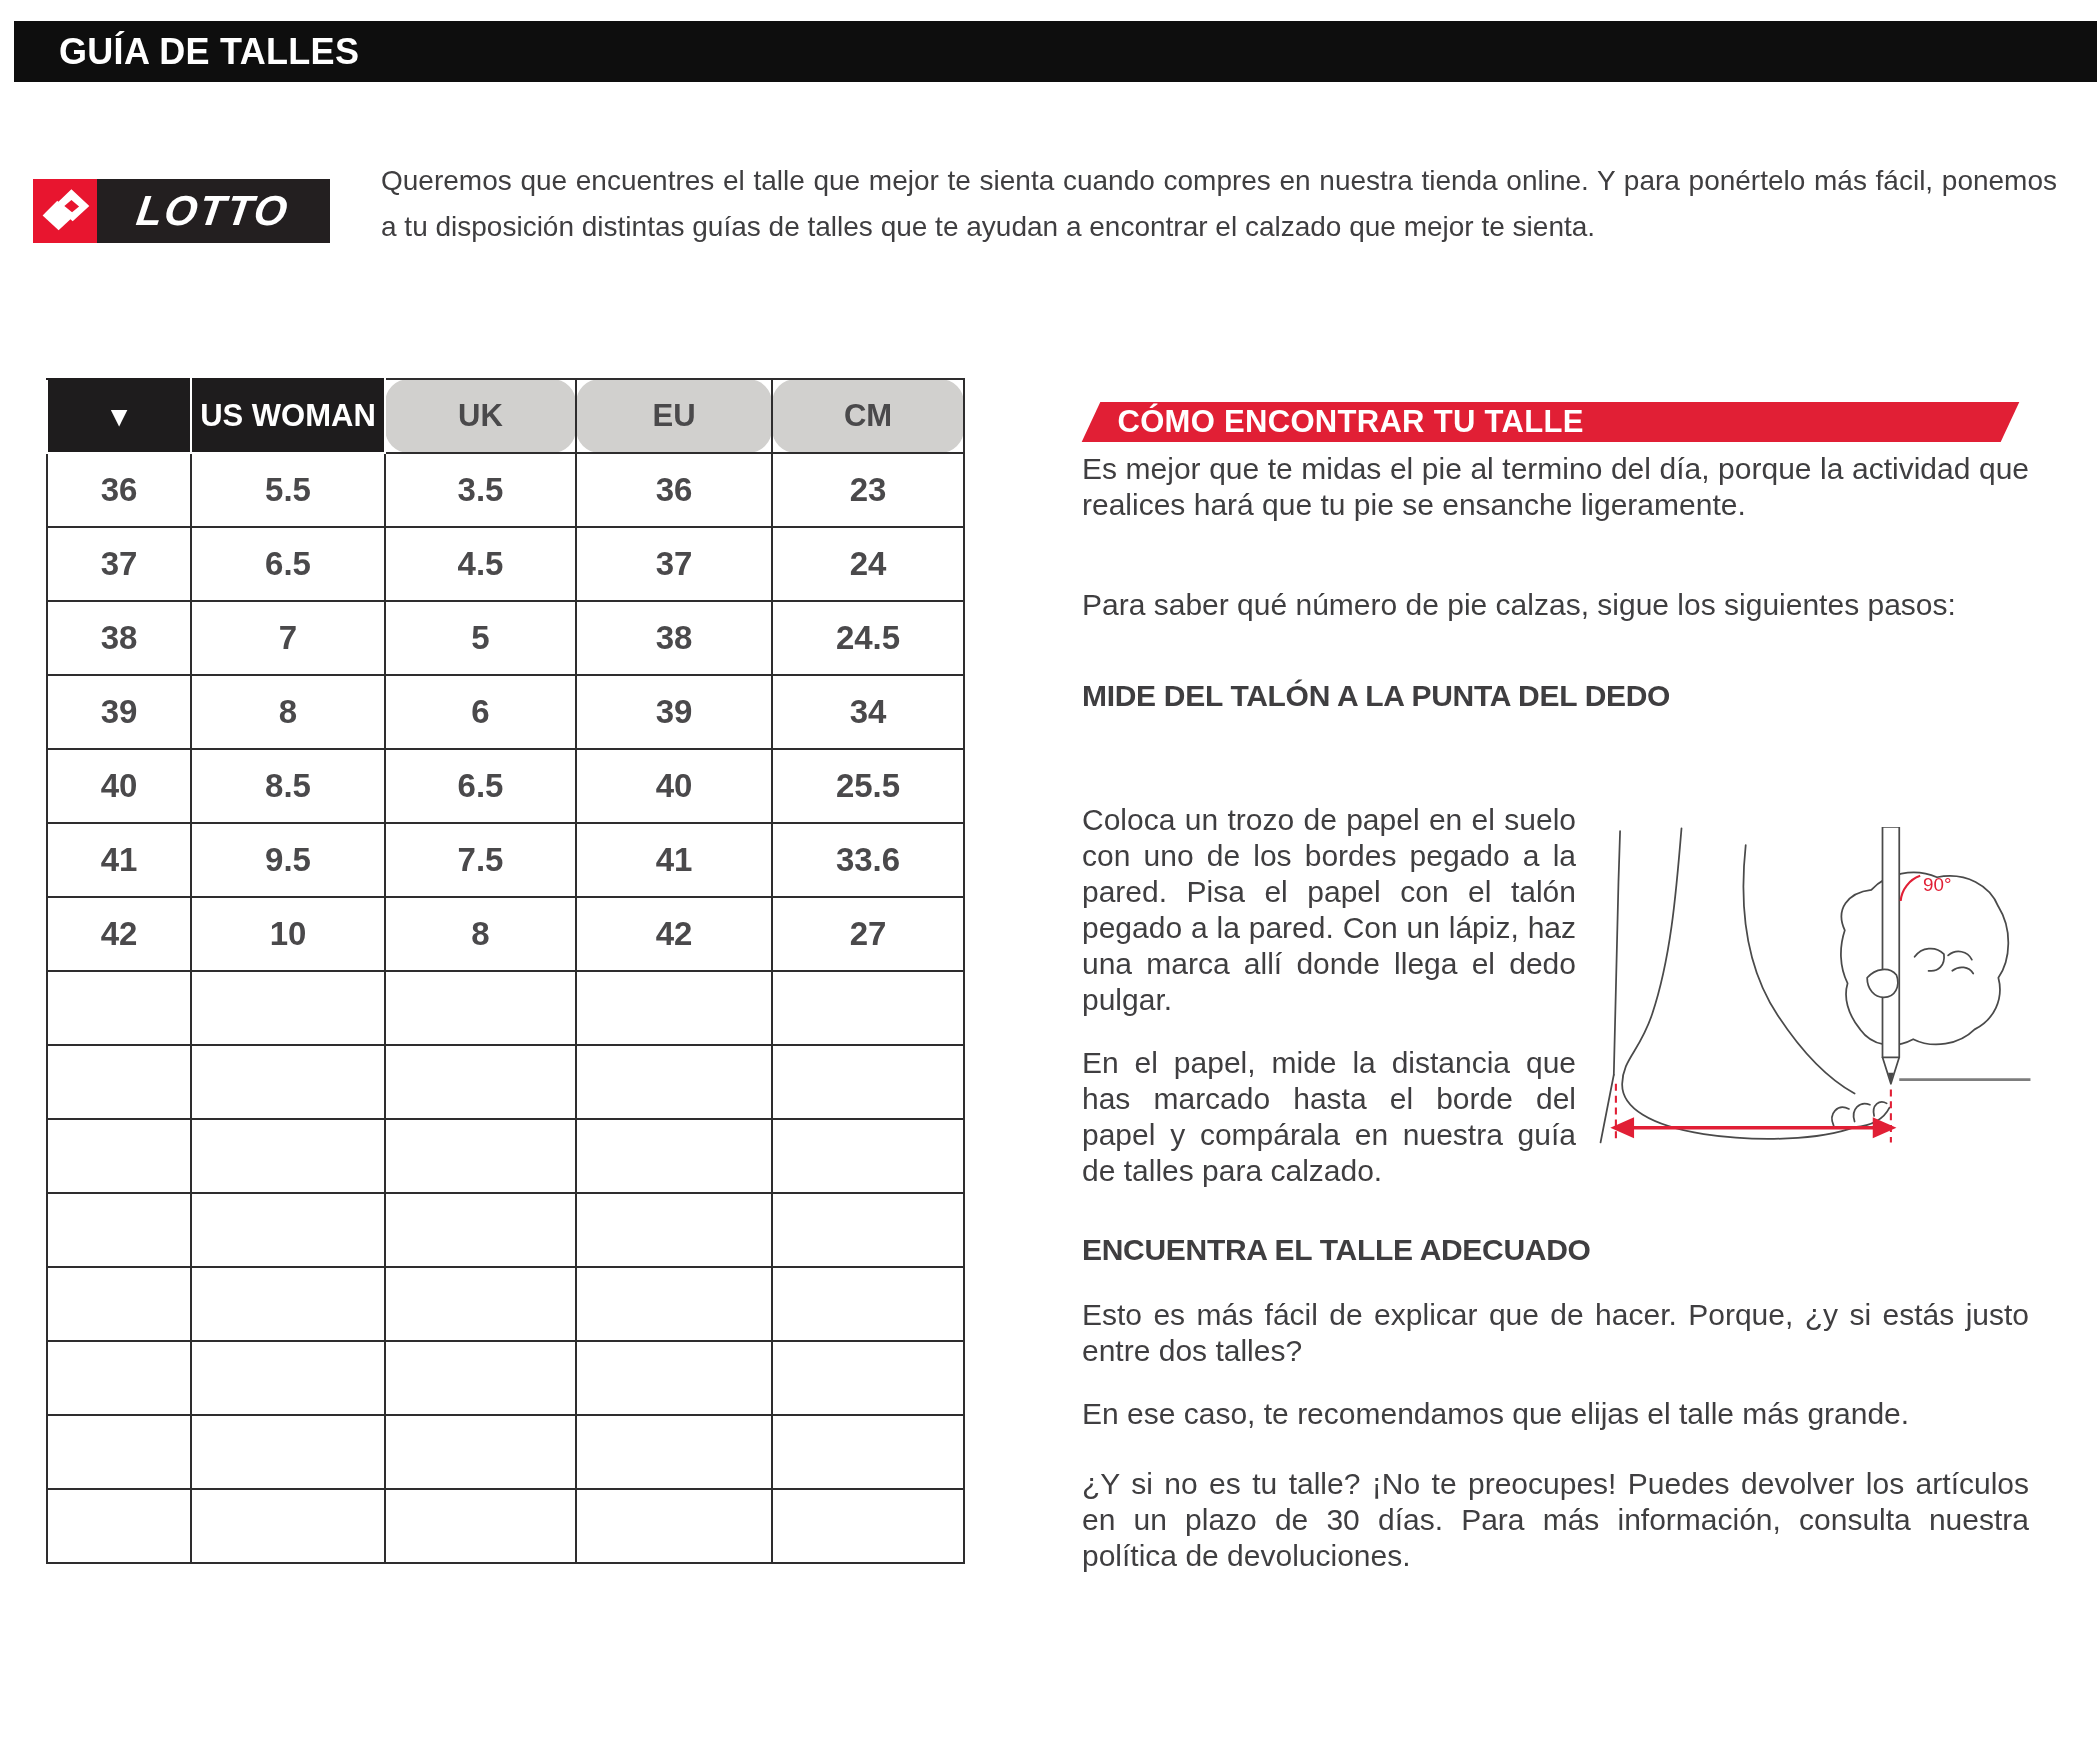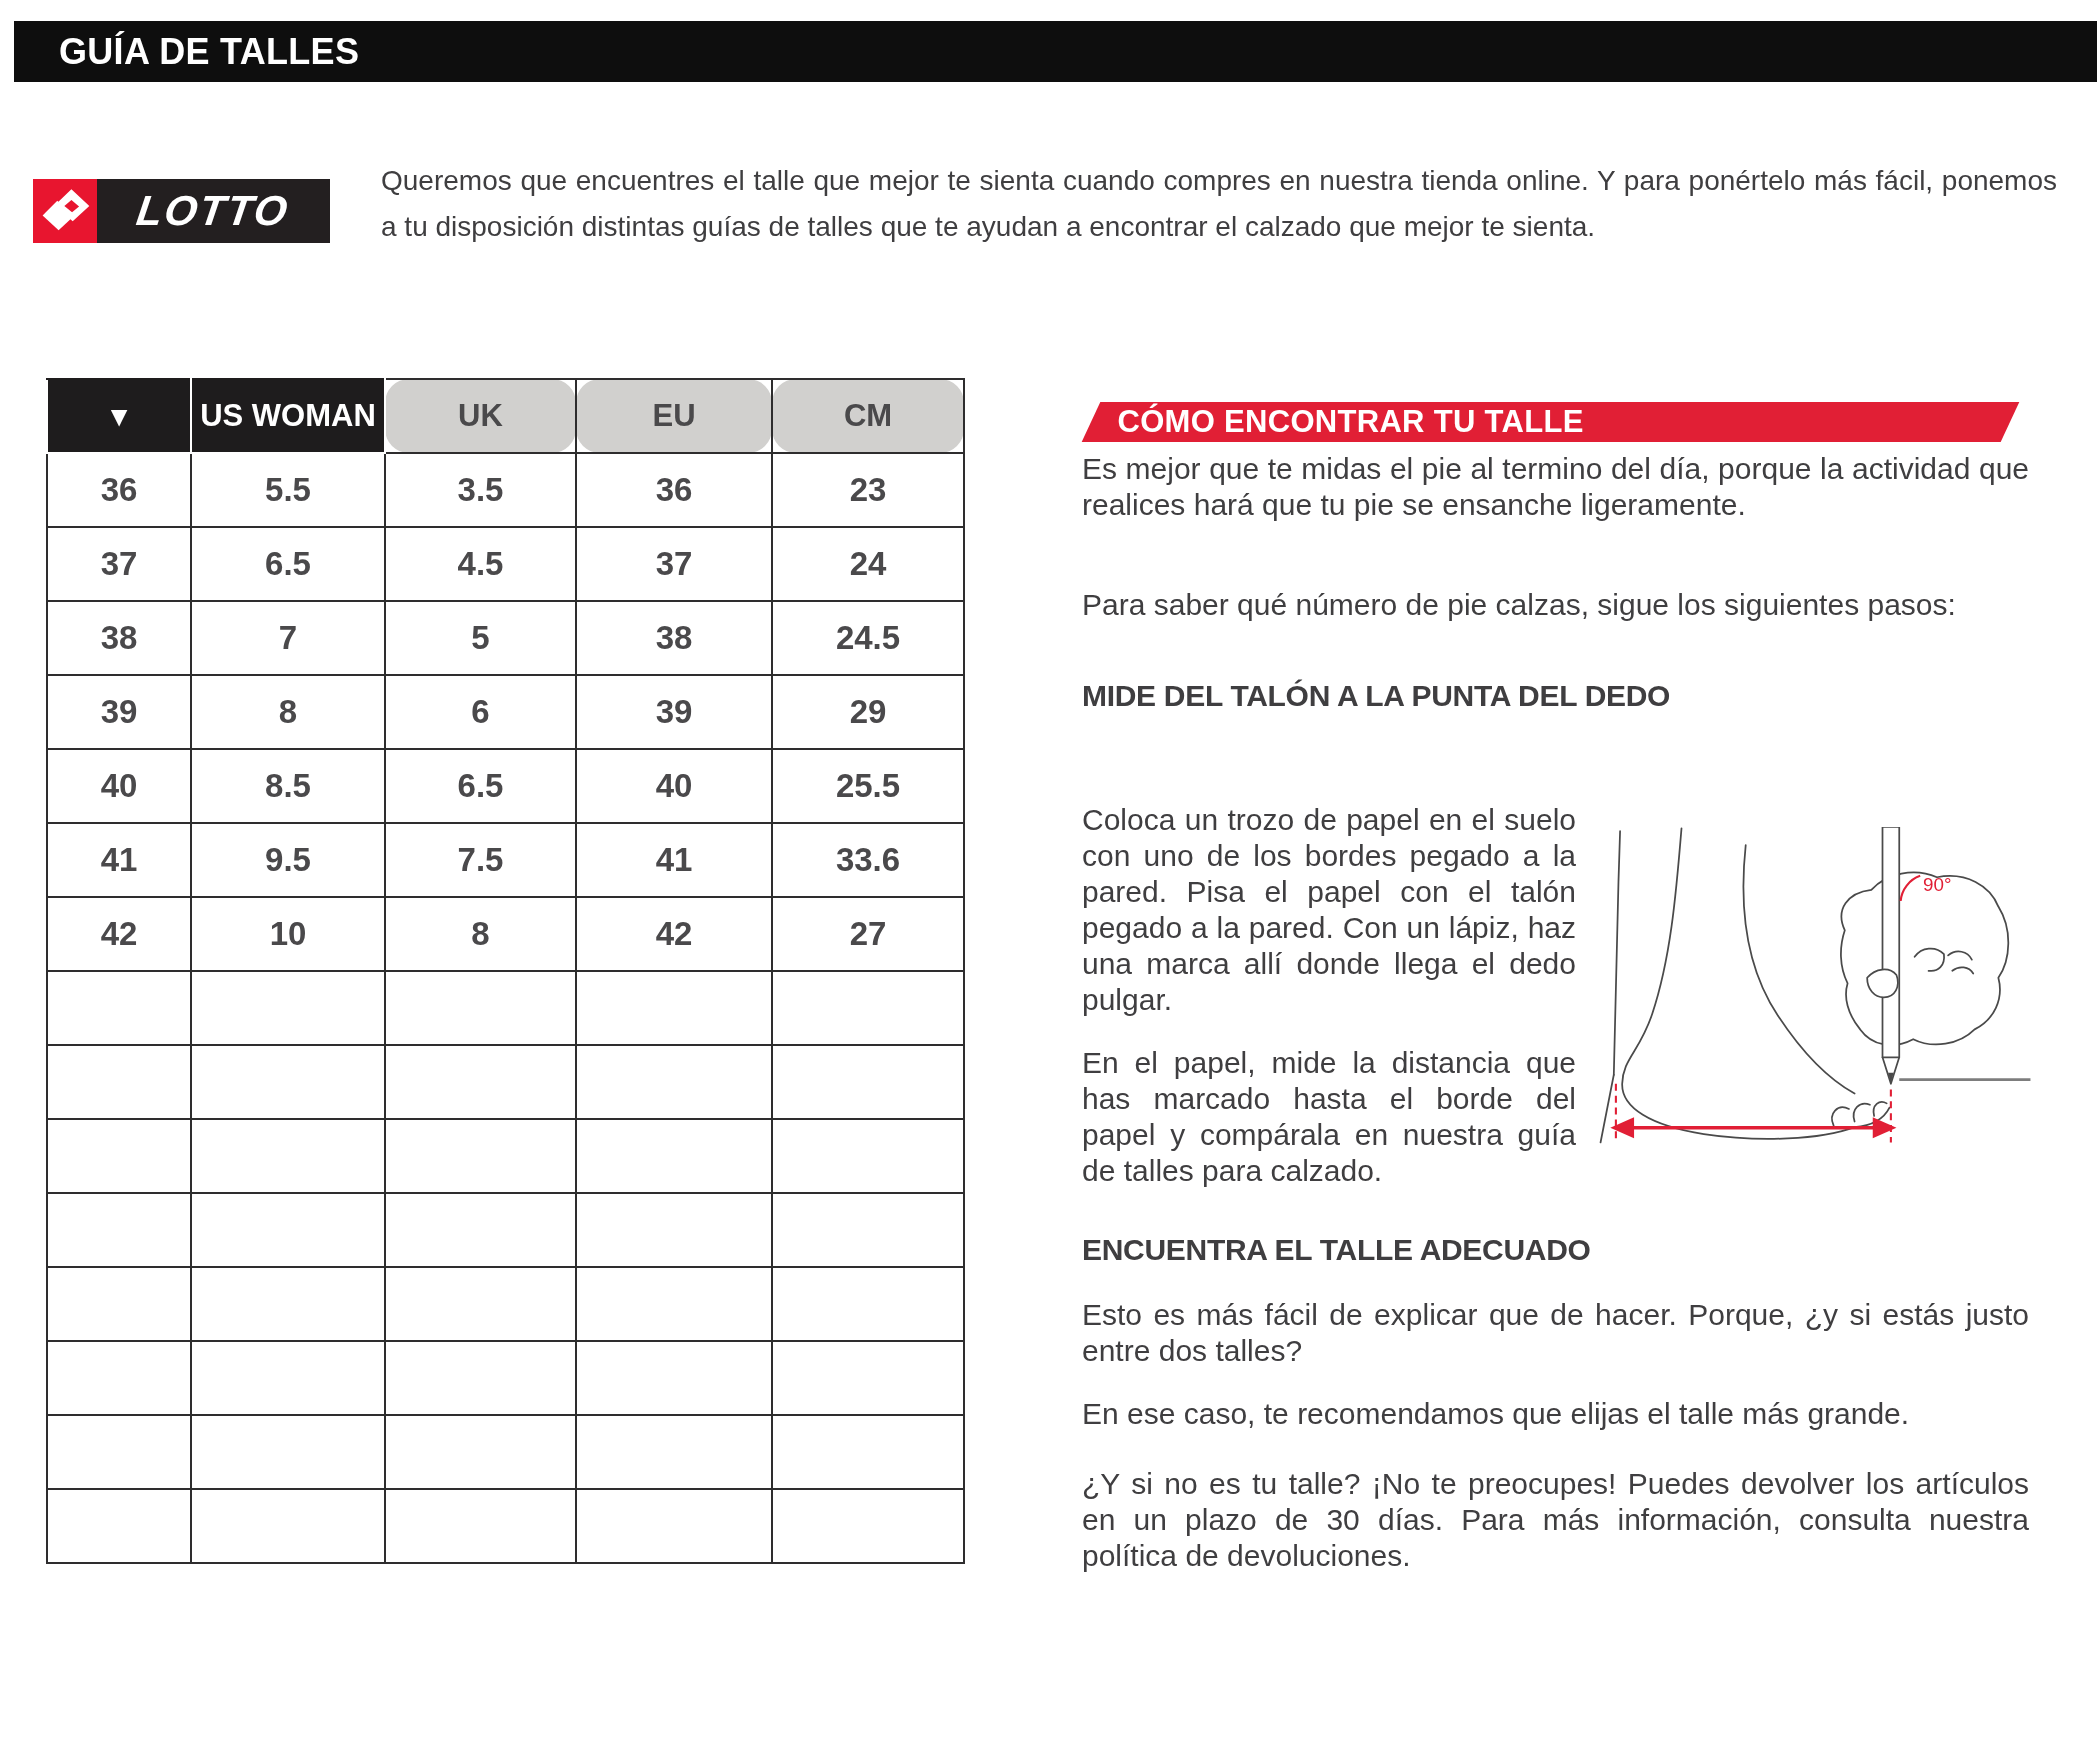--- a/index.html
+++ b/index.html
@@ -120,21 +120,21 @@
           <td>7</td>
           <td>5</td>
           <td>38</td>
           <td>24.5</td>
         </tr>
         <tr>
           <td>39</td>
           <td>8</td>
           <td>6</td>
           <td>39</td>
-          <td>29</td>
+          <td>34</td>
         </tr>
         <tr>
           <td>40</td>
           <td>8.5</td>
           <td>6.5</td>
           <td>40</td>
           <td>25.5</td>
         </tr>
         <tr>
           <td>41</td>

